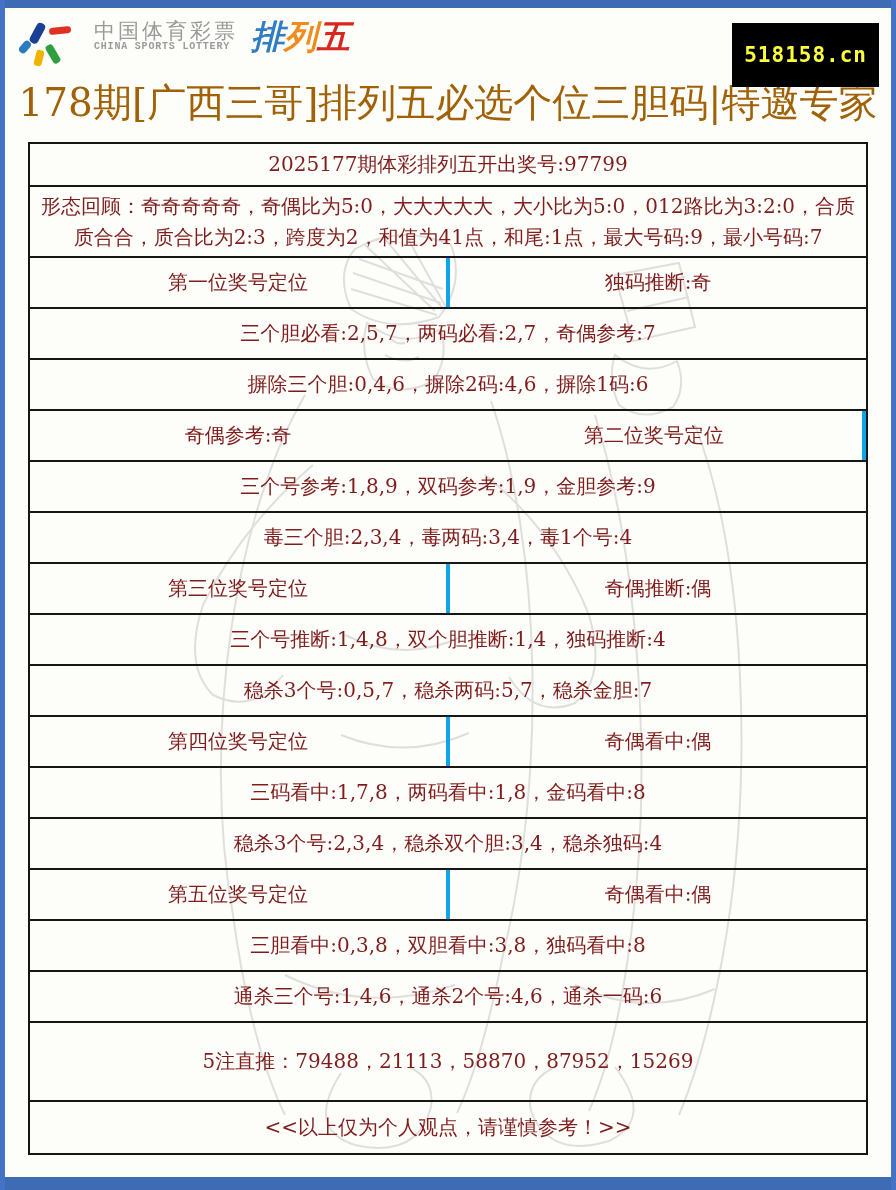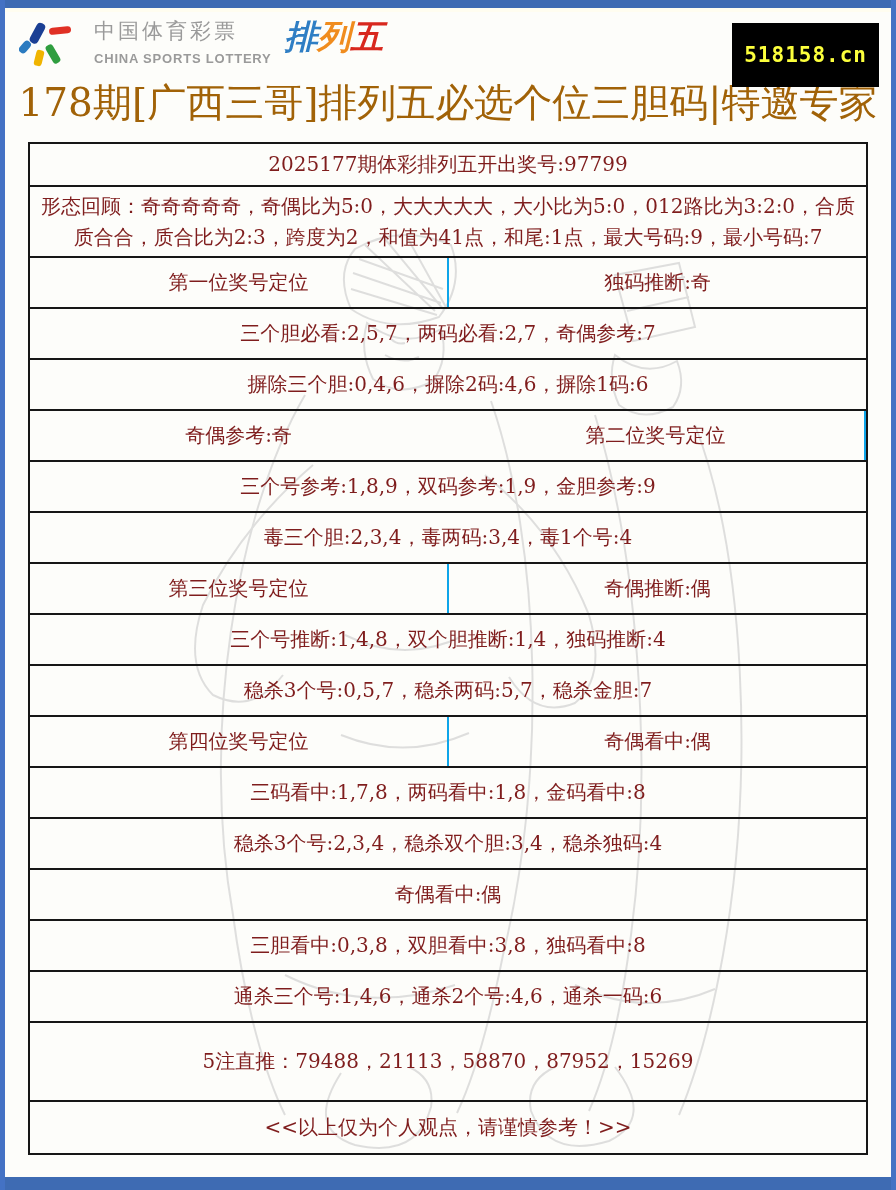--- a/index.html
+++ b/index.html
@@ -10,21 +10,21 @@
     font-family:"DejaVu Serif","Liberation Serif",serif;
   }
   .frame-top{height:8px;background:#3e6bb3;border-bottom:4px solid #fffdf0;}
   .frame-bottom{position:absolute;left:0;right:0;bottom:0;height:13px;background:#3e6bb3;z-index:5;}
 
   .header{position:relative;height:58px;}
   .logo{display:flex;align-items:flex-start;gap:9px;padding:8px 0 0 14px;}
   .logo-mark{flex:0 0 auto;}
   .logo-text{display:flex;flex-direction:column;line-height:1.05;}
   .logo-cn{font-family:"DejaVu Sans","Liberation Sans",sans-serif;font-size:21px;color:#9a9a9a;letter-spacing:3px;}
-  .logo-en{font-family:Liberation Sans, sans-serif;font-size:13px;font-weight:bold;color:#9a9a9a;letter-spacing:.8px;margin-top:10px;}
+  .logo-en{font-family:Liberation Mono, monospace;font-size:10px;font-weight:bold;color:#9a9a9a;letter-spacing:.8px;margin-top:0;}
   .brand{display:flex;align-items:flex-end;margin-left:4px;}
   .brand span{font-family:"DejaVu Sans","Liberation Sans",sans-serif;font-size:33px;font-weight:bold;font-style:italic;line-height:1;}
   .badge{
     position:absolute;top:11px;right:12px;background:#000;color:#fcff3c;
     font-family:"DejaVu Sans Mono","Liberation Mono",monospace;font-size:21px;font-weight:bold;
     padding:20px 12px;letter-spacing:1px;
   }
 
   .title{
     margin:6px 0 12px;text-align:center;font-size:39px;font-weight:400;
@@ -47,21 +47,21 @@
   .row.h72{height:71px}
   .row.h52{height:51px}
   .row.h80{height:79px}
   .single{
     flex:1;display:flex;align-items:center;justify-content:center;
     text-align:center;padding:0 10px;line-height:1.55;
   }
   .cell{
     flex:1;display:flex;align-items:center;justify-content:center;text-align:center;
   }
-  .cell.left{border-right:2px solid #0ea5e9;}
+  .cell.left{border-right:4px solid #0ea5e9;}
 </style>
 </head>
 <body>
 
 <div class="page">
   <div class="frame-top"></div>
 
   <div class="header">
     <div class="logo">
       <svg class="logo-mark" width="66" height="48" viewBox="0 0 66 48">
@@ -148,20 +148,21 @@
         <div class="cell left">第四位奖号定位</div>
         <div class="cell">奇偶看中:偶</div>
       </div>
       <div class="row h52">
         <div class="single">三码看中:1,7,8，两码看中:1,8，金码看中:8</div>
       </div>
       <div class="row h52">
         <div class="single">稳杀3个号:2,3,4，稳杀双个胆:3,4，稳杀独码:4</div>
       </div>
       <div class="row h52">
+        <div class="cell left">第五位奖号定位</div>
         <div class="cell">奇偶看中:偶</div>
       </div>
       <div class="row h52">
         <div class="single">三胆看中:0,3,8，双胆看中:3,8，独码看中:8</div>
       </div>
       <div class="row h52">
         <div class="single">通杀三个号:1,4,6，通杀2个号:4,6，通杀一码:6</div>
       </div>
       <div class="row h80">
         <div class="single">5注直推：79488，21113，58870，87952，15269</div>

